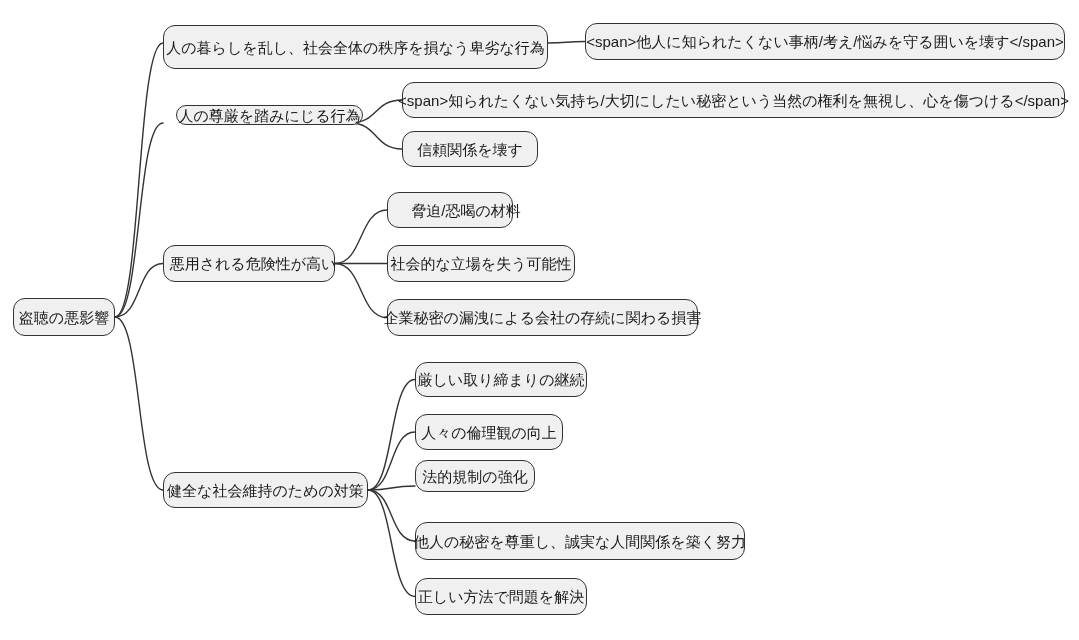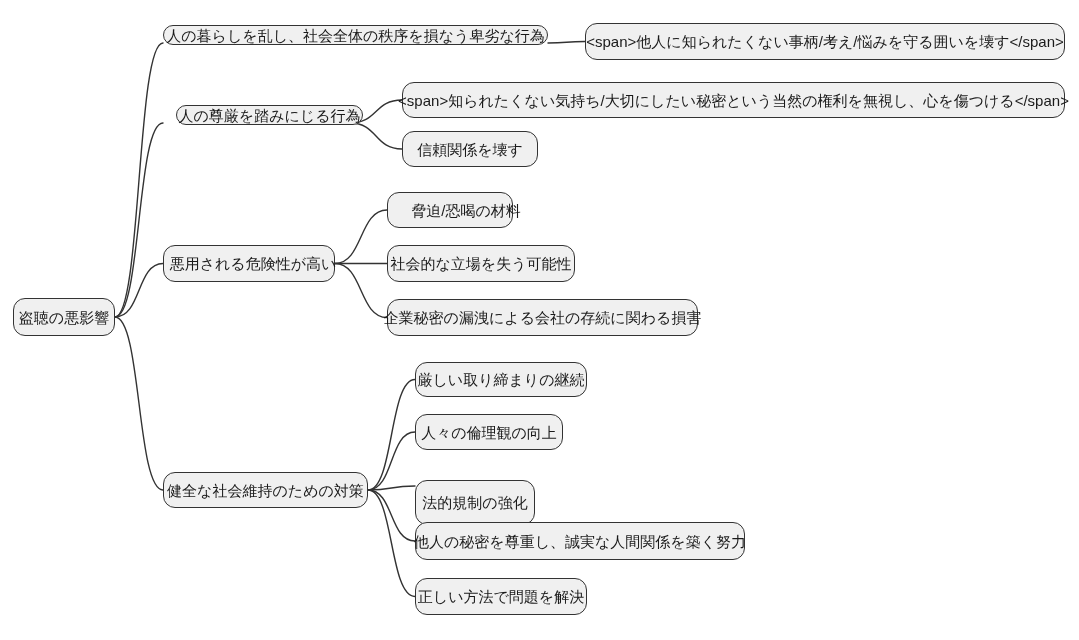--- a/index.html
+++ b/index.html
@@ -42,31 +42,31 @@
       <path d="M 335 263.5 C 363 263.5, 359 317.5, 387 317.5" fill="none" stroke="#333333" stroke-width="1.4" stroke-linecap="round"></path>
       <path d="M 368 490 C 393.85 490, 389.15 379.5, 415 379.5" fill="none" stroke="#333333" stroke-width="1.4" stroke-linecap="round"></path>
       <path d="M 368 490 C 393.85 490, 389.15 432, 415 432" fill="none" stroke="#333333" stroke-width="1.4" stroke-linecap="round"></path>
       <path d="M 368 490 C 393.85 490, 389.15 486, 415 486" fill="none" stroke="#333333" stroke-width="1.4" stroke-linecap="round"></path>
       <path d="M 368 490 C 393.85 490, 389.15 541, 415 541" fill="none" stroke="#333333" stroke-width="1.4" stroke-linecap="round"></path>
       <path d="M 368 490 C 393.85 490, 389.15 596.5, 415 596.5" fill="none" stroke="#333333" stroke-width="1.4" stroke-linecap="round"></path>
     </svg>
 
   <div class="node" style="left:13px;top:298px;width:102px;height:38px;">盗聴の悪影響</div>
 
-  <div class="node" style="left:163px;top:25px;width:385px;height:20px;">人の暮らしを乱し、社会全体の秩序を損なう卑劣な行為</div>
+  <div class="node" style="left:163px;top:25px;width:385px;height:44px;">人の暮らしを乱し、社会全体の秩序を損なう卑劣な行為</div>
   <div class="node" style="left:585px;top:23px;width:480px;height:37px;">&lt;span&gt;他人に知られたくない事柄/考え/悩みを守る囲いを壊す&lt;/span&gt;</div>
 
   <div class="node" style="left:176px;top:105px;width:187px;height:20px;">人の尊厳を踏みにじる行為</div>
   <div class="node" style="left:402px;top:82px;width:663px;height:36px;">&lt;span&gt;知られたくない気持ち/大切にしたい秘密という当然の権利を無視し、心を傷つける&lt;/span&gt;</div>
   <div class="node" style="left:402px;top:131px;width:136px;height:36px;">信頼関係を壊す</div>
 
   <div class="node" style="left:163px;top:245px;width:172px;height:37px;padding-left:8px;">悪用される危険性が高い</div>
   <div class="node" style="left:387px;top:192px;width:126px;height:36px;padding-left:32px;">脅迫/恐喝の材料</div>
   <div class="node" style="left:387px;top:245px;width:188px;height:37px;">社会的な立場を失う可能性</div>
   <div class="node" style="left:387px;top:299px;width:311px;height:37px;">企業秘密の漏洩による会社の存続に関わる損害</div>
 
   <div class="node" style="left:163px;top:472px;width:205px;height:36px;">健全な社会維持のための対策</div>
   <div class="node" style="left:415px;top:362px;width:172px;height:35px;">厳しい取り締まりの継続</div>
   <div class="node" style="left:415px;top:414px;width:148px;height:36px;">人々の倫理観の向上</div>
-  <div class="node" style="left:415px;top:480px;width:120px;height:45px;">法的規制の強化</div>
+  <div class="node" style="left:415px;top:460px;width:120px;height:32px;">法的規制の強化</div>
   <div class="node" style="left:415px;top:522px;width:330px;height:38px;">他人の秘密を尊重し、誠実な人間関係を築く努力</div>
   <div class="node" style="left:415px;top:578px;width:172px;height:37px;">正しい方法で問題を解決</div>
 </div>
 
 </body></html>

